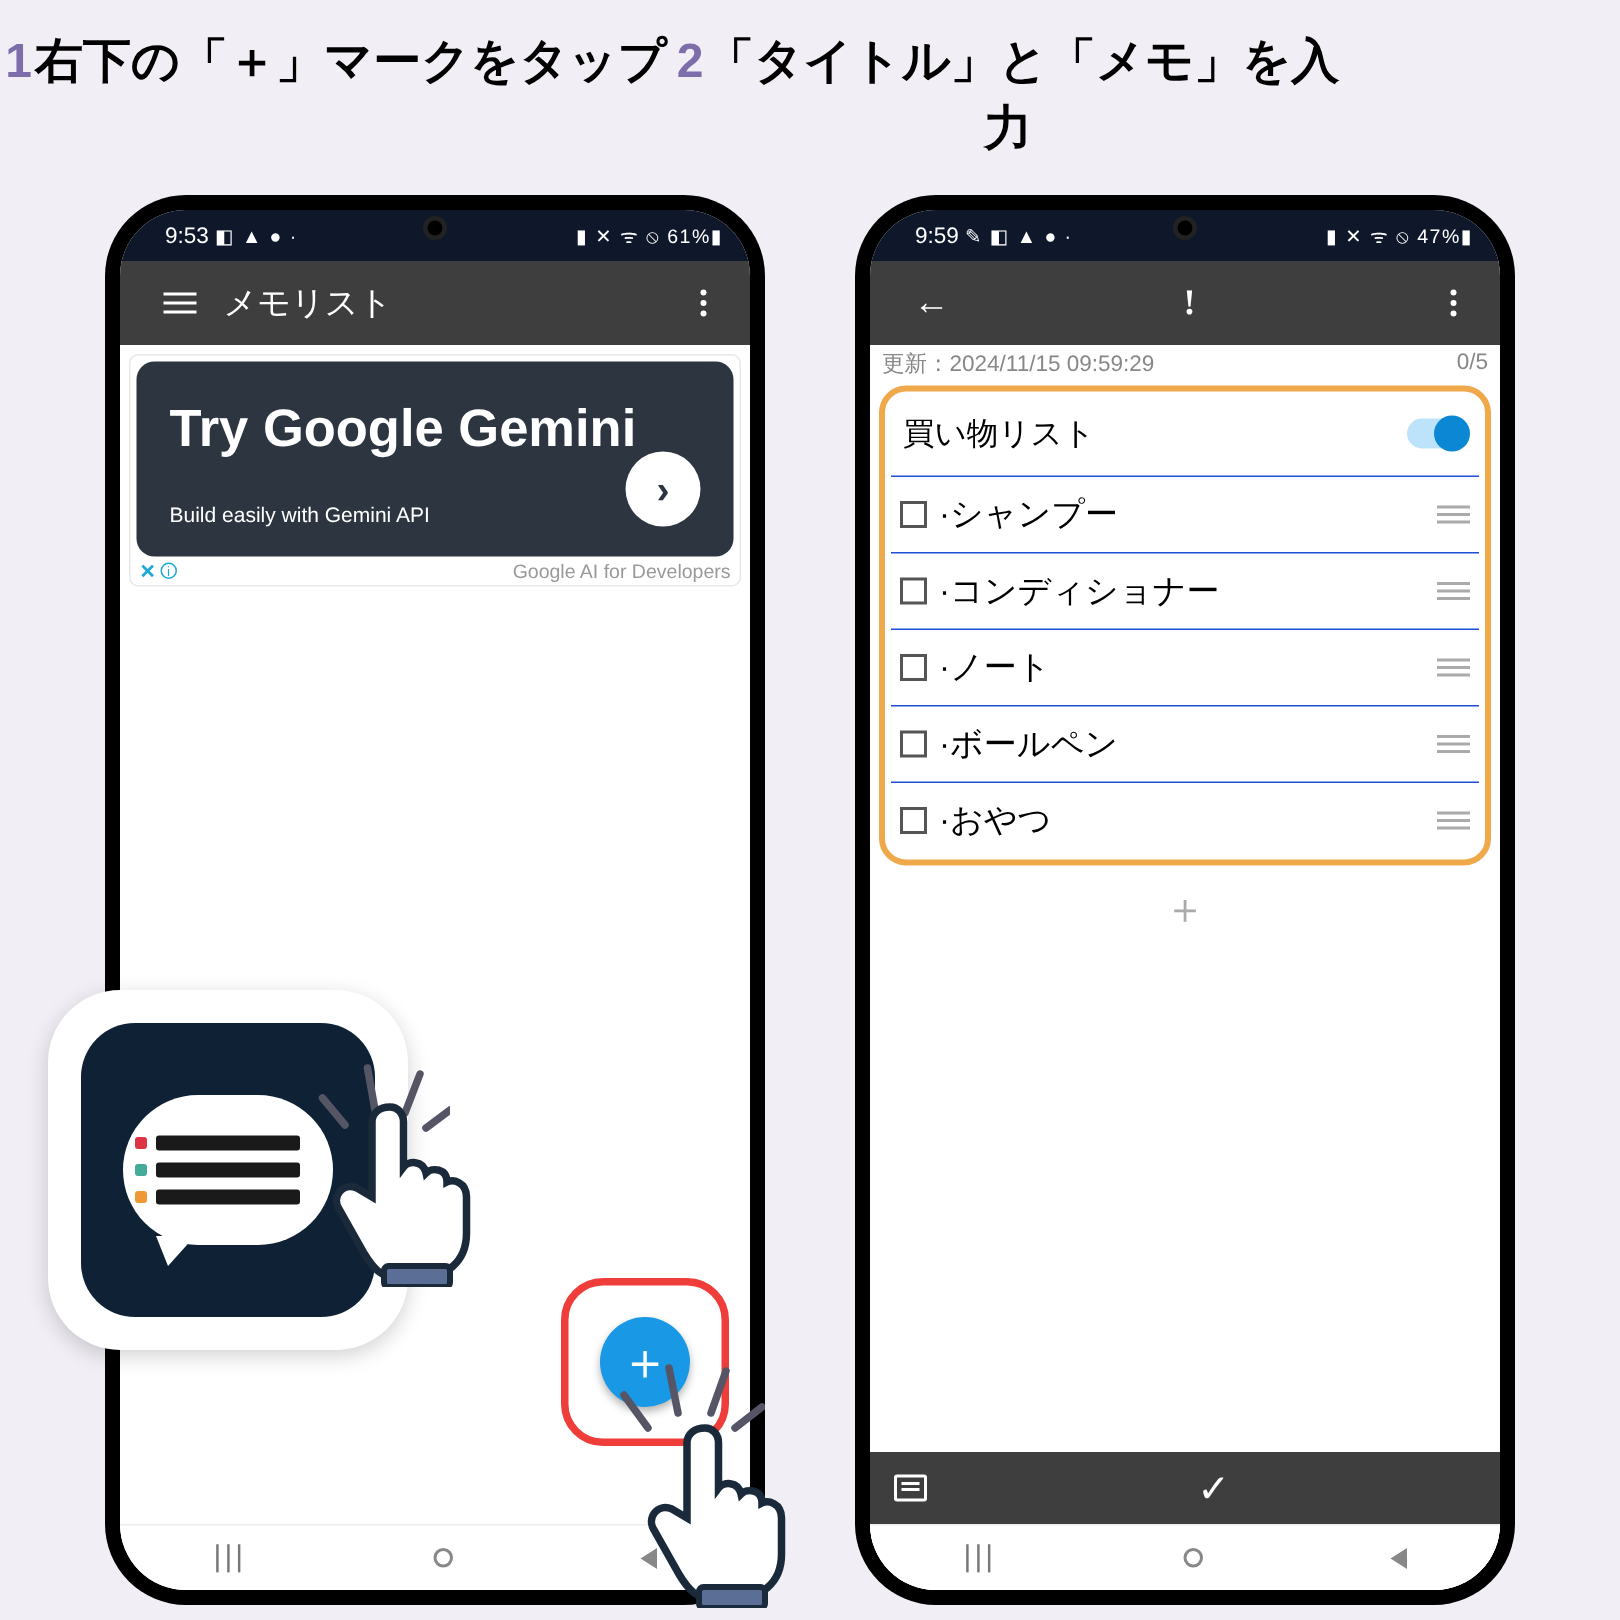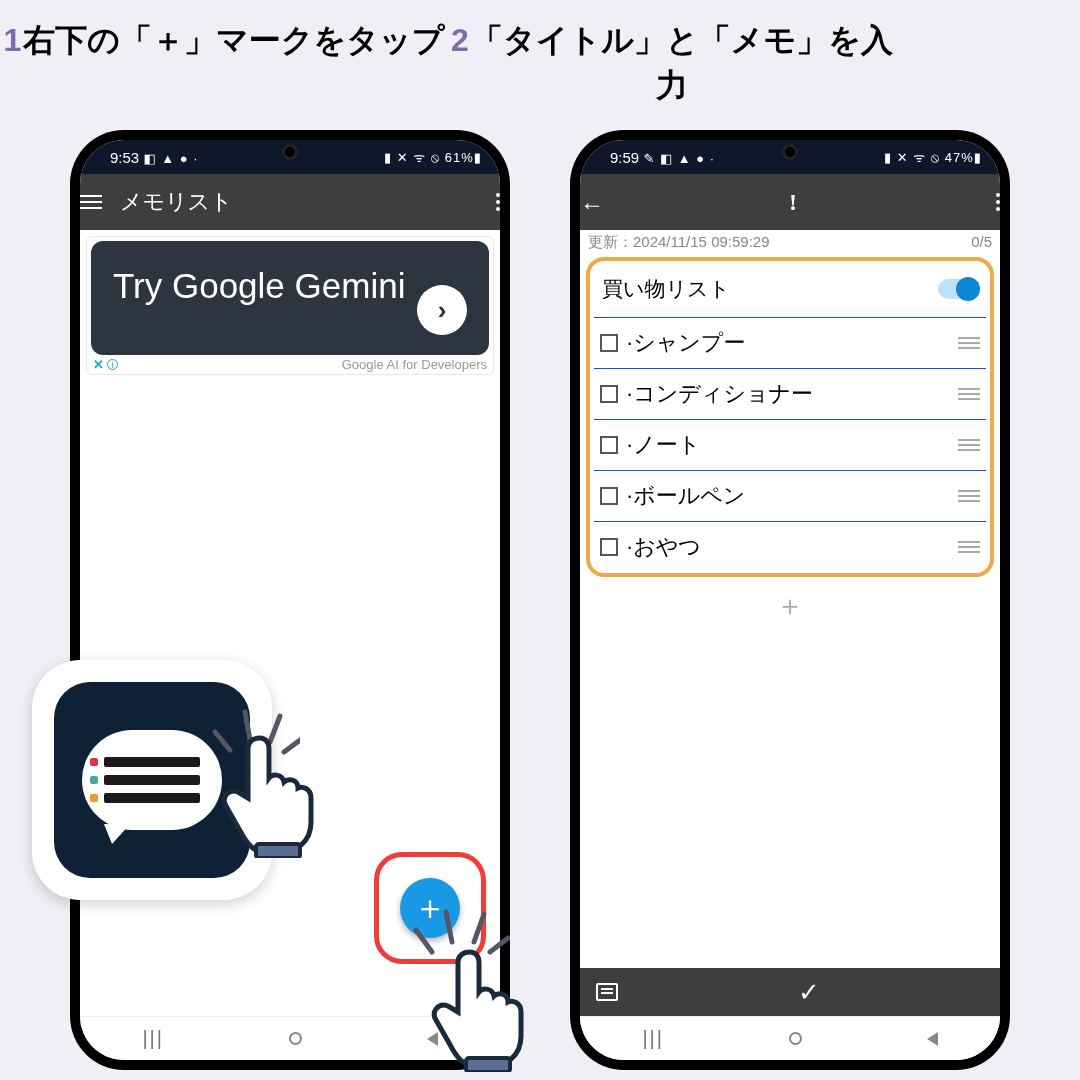--- a/index.html
+++ b/index.html
@@ -7,30 +7,30 @@
   .head{position:absolute;top:18px;left:0;width:896px;display:flex}
   .head .col{width:540px;text-align:center;font-size:32px;font-weight:700;line-height:1.4}
   .head .num{color:#7d6eab;margin-right:2px}
   .phone{position:absolute;width:440px;height:940px;background:#000;border-radius:54px;padding:10px}
   .p1{left:70px;top:130px}
   .p2{left:570px;top:130px}
   .screen{width:100%;height:100%;background:#fff;border-radius:44px;overflow:hidden;position:relative;display:flex;flex-direction:column}
   .cam{position:absolute;top:14px;left:50%;transform:translateX(-50%);width:16px;height:16px;background:#000;border-radius:50%;z-index:20;border:3px solid #222}
   .status{height:34px;background:#0f172a;color:#fff;display:flex;align-items:center;justify-content:space-between;padding:0 18px 0 30px;font-size:15px}
   .status .ic{letter-spacing:1px;font-size:13px}
-  .appbar{height:56px;background:#3e3e3e;color:#fff;display:flex;align-items:center;padding:0 0;font-size:22px}
+  .appbar{height:56px;background:#3e3e3e;color:#fff;display:flex;align-items:center;padding:0 29px;font-size:22px}
   .hb{width:22px;margin-right:18px}.hb div{height:2px;background:#fff;margin:4px 0}
   .dots{margin-left:auto;display:flex;flex-direction:column;gap:3px}.dots i{width:4px;height:4px;background:#fff;border-radius:50%}
   .back{font-size:24px;color:#fff}
   .exc{margin-left:auto;font-weight:bold;font-size:24px;margin-right:14px;font-family:serif;color:#fff}
   .content{flex:1;background:#fff;position:relative;overflow:hidden}
   .p1 .content{background:#fff}
   .ad{margin:6px;border:1px solid #e8e8e8;border-radius:6px}
   .adc{background:#2c3540;color:#fff;border-radius:12px;margin:4px 4px 0;padding:24px 22px 20px;position:relative}
-  .adc h2{font-size:35px;font-weight:400;line-height:1.2;margin-bottom:28px}
+  .adc h2{font-size:35px;font-weight:700;line-height:1.2;margin-bottom:28px}
   .adc .sub{font-size:14px}
   .adc .go{position:absolute;right:22px;bottom:20px;width:50px;height:50px;background:#fff;color:#2c3540;border-radius:50%;display:flex;align-items:center;justify-content:center;font-size:26px;font-weight:bold}
   .adf{display:flex;align-items:center;font-size:13px;color:#999;padding:2px 6px}
   .adf .x{color:#1ba9d6;font-weight:bold}
   .adf .i{color:#1ba9d6;border:1px solid #1ba9d6;border-radius:50%;width:11px;height:11px;display:inline-flex;align-items:center;justify-content:center;font-size:9px;margin-left:3px}
   .adf .r{margin-left:auto;}
   .fab-area{position:absolute;right:14px;bottom:52px;width:112px;height:112px;border:5px solid #ef3d3a;border-radius:28px;display:flex;align-items:center;justify-content:center}
   .fab{width:60px;height:60px;background:#1998e6;border-radius:50%;color:#fff;display:flex;align-items:center;justify-content:center;font-size:34px;box-shadow:0 3px 6px rgba(0,0,0,.3)}
   .nav{height:44px;background:#fff;border-top:1px solid #eee;display:flex;align-items:center;justify-content:space-around;color:#777;font-size:20px}
   .nav .sq{width:13px;height:13px;border:2px solid #888;border-radius:50%}
@@ -99,20 +99,21 @@
       <div class="dots">
           <i></i>
           <i></i>
           <i></i>
         </div>
     </div>
     <div class="content">
       <div class="ad">
         <div class="adc">
           <h2>Try Google Gemini</h2>
+          <div class="sub">Build easily with Gemini API</div>
           <div class="go">›</div>
         </div>
         <div class="adf">
           <span class="x">✕</span>
           <span class="i">i</span>
           <span class="r">Google AI for Developers</span>
         </div>
       </div>
       <div class="fab-area">
         <div class="fab">＋</div>

